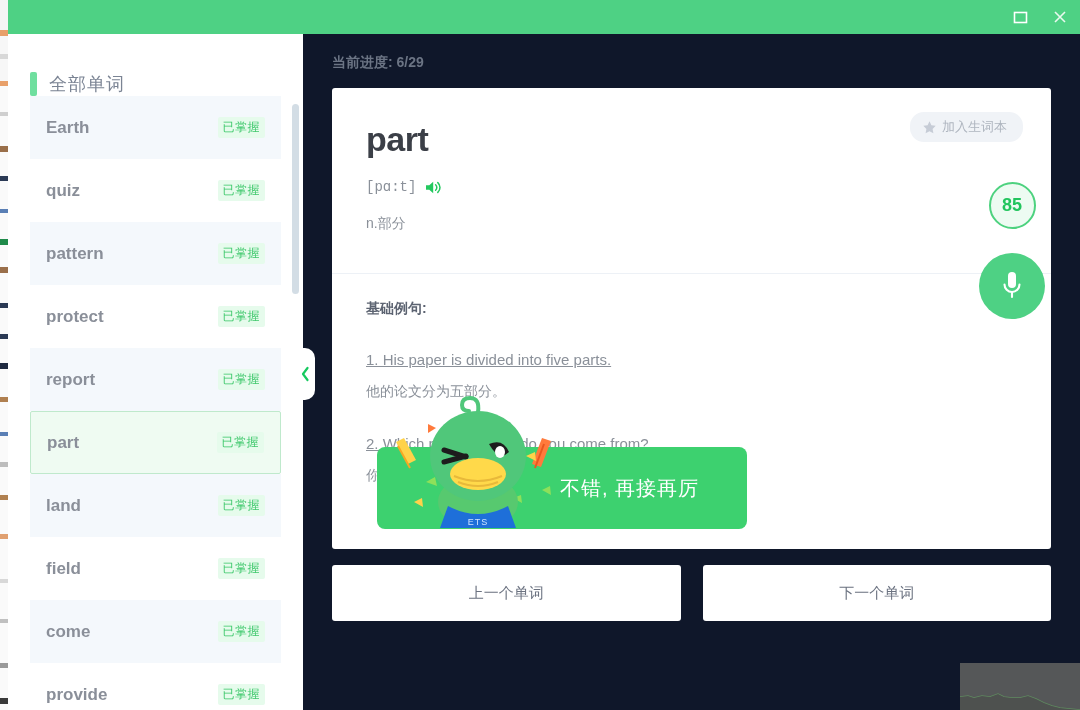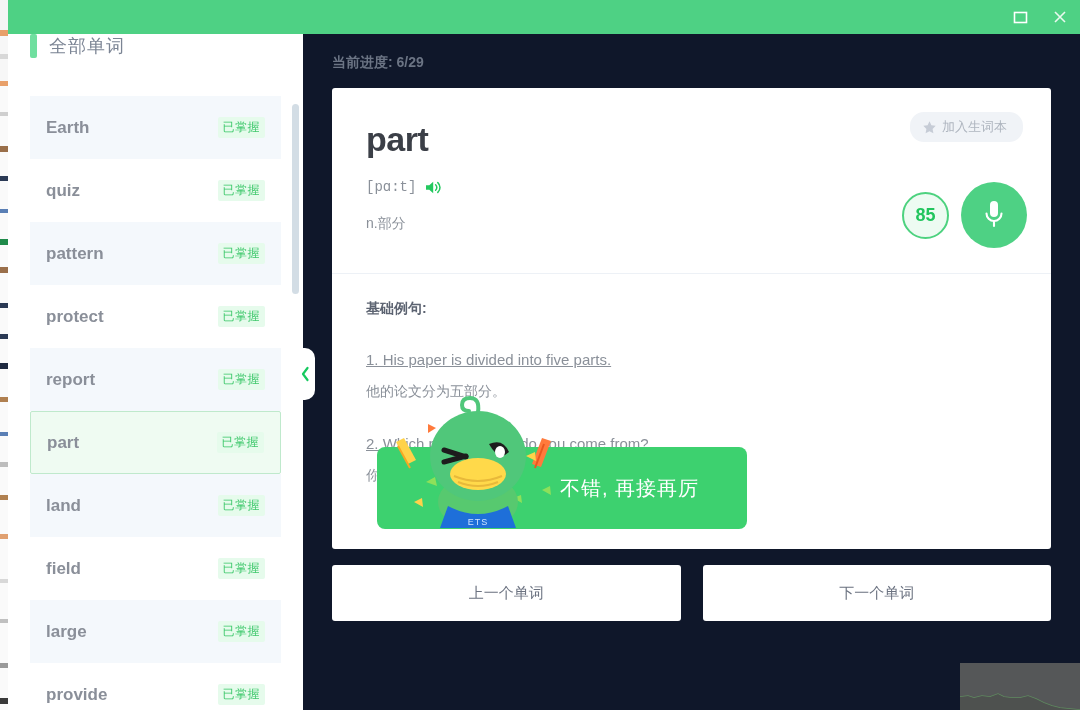--- a/index.html
+++ b/index.html
@@ -50,21 +50,21 @@
 
   
   .sidebar {
     position: absolute; left: 0; top: 34px;
     width: 295px; height: 676px;
     background: #ffffff;
     overflow: hidden;
   }
   .sidebar-head {
     height: 62px;
-    display: flex; align-items: flex-start;
+    display: flex; align-items: flex-end;
     padding-left: 22px;
   }
   .head-bar {
     width: 7px; height: 24px;
     background: #6fdf9f;
     border-radius: 2px;
     margin-right: 12px;
   }
   .head-title {
     font-size: 18px; color: #7b8494; letter-spacing: 1px;
@@ -159,22 +159,22 @@
   .fav-btn {
     position: absolute; right: 28px; top: 24px;
     display: flex; align-items: center; gap: 5px;
     background: #f0f3f7;
     border-radius: 14px;
     padding: 6px 16px 6px 12px;
     cursor: pointer;
   }
   .fav-label { font-size: 13px; color: #aeb5bf; }
   .score-mic {
-    position: absolute; right: 24px; top: 94px;
-    display: flex; align-items: center; gap: 12px;
+    position: absolute; right: 6px; top: 94px;
+    display: flex; align-items: center; gap: 24px; flex-direction: column;
   }
   .score-circle {
     width: 47px; height: 47px;
     border-radius: 50%;
     border: 2px solid #4dd27f;
     background: #edfbf2;
     display: flex; align-items: center; justify-content: center;
     font-size: 18px; font-weight: bold; color: #21c55d;
     cursor: pointer;
   }
@@ -347,21 +347,21 @@
         </div>
         <div class="word-item alt">
           <span class="word-label">land</span>
           <span class="word-badge">已掌握</span>
         </div>
         <div class="word-item">
           <span class="word-label">field</span>
           <span class="word-badge">已掌握</span>
         </div>
         <div class="word-item alt">
-          <span class="word-label">large</span>
+          <span class="word-label">come</span>
           <span class="word-badge">已掌握</span>
         </div>
         <div class="word-item">
           <span class="word-label">provide</span>
           <span class="word-badge">已掌握</span>
         </div>
 
         <div class="sb-track"></div>
       </div>
     </div>

